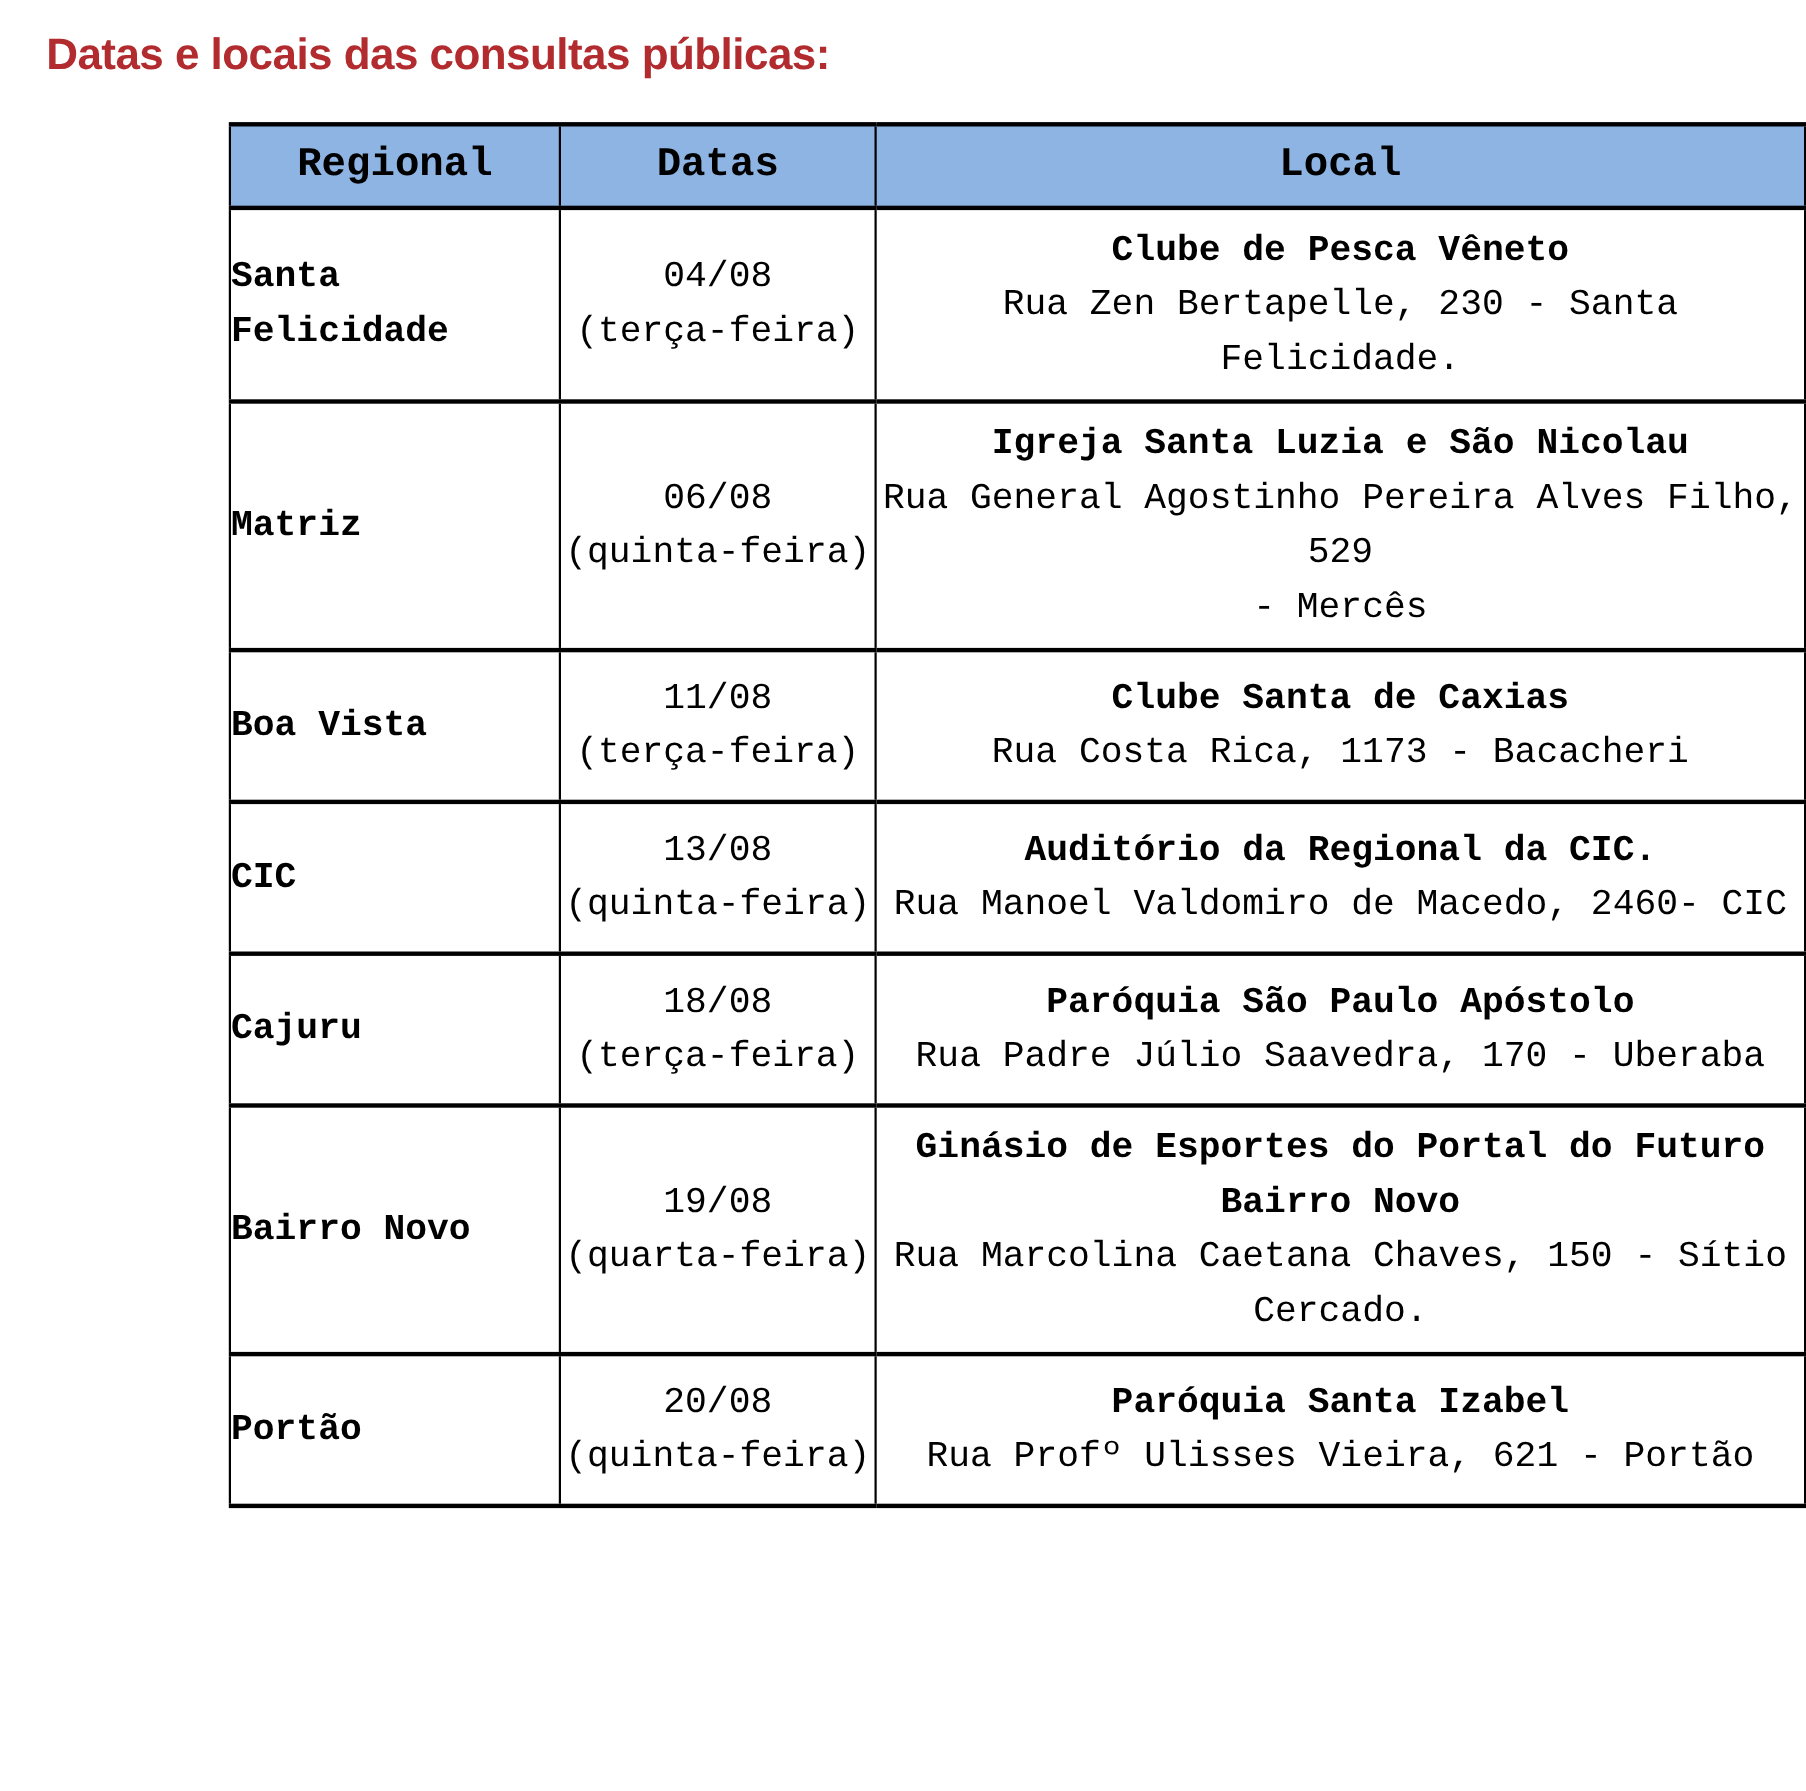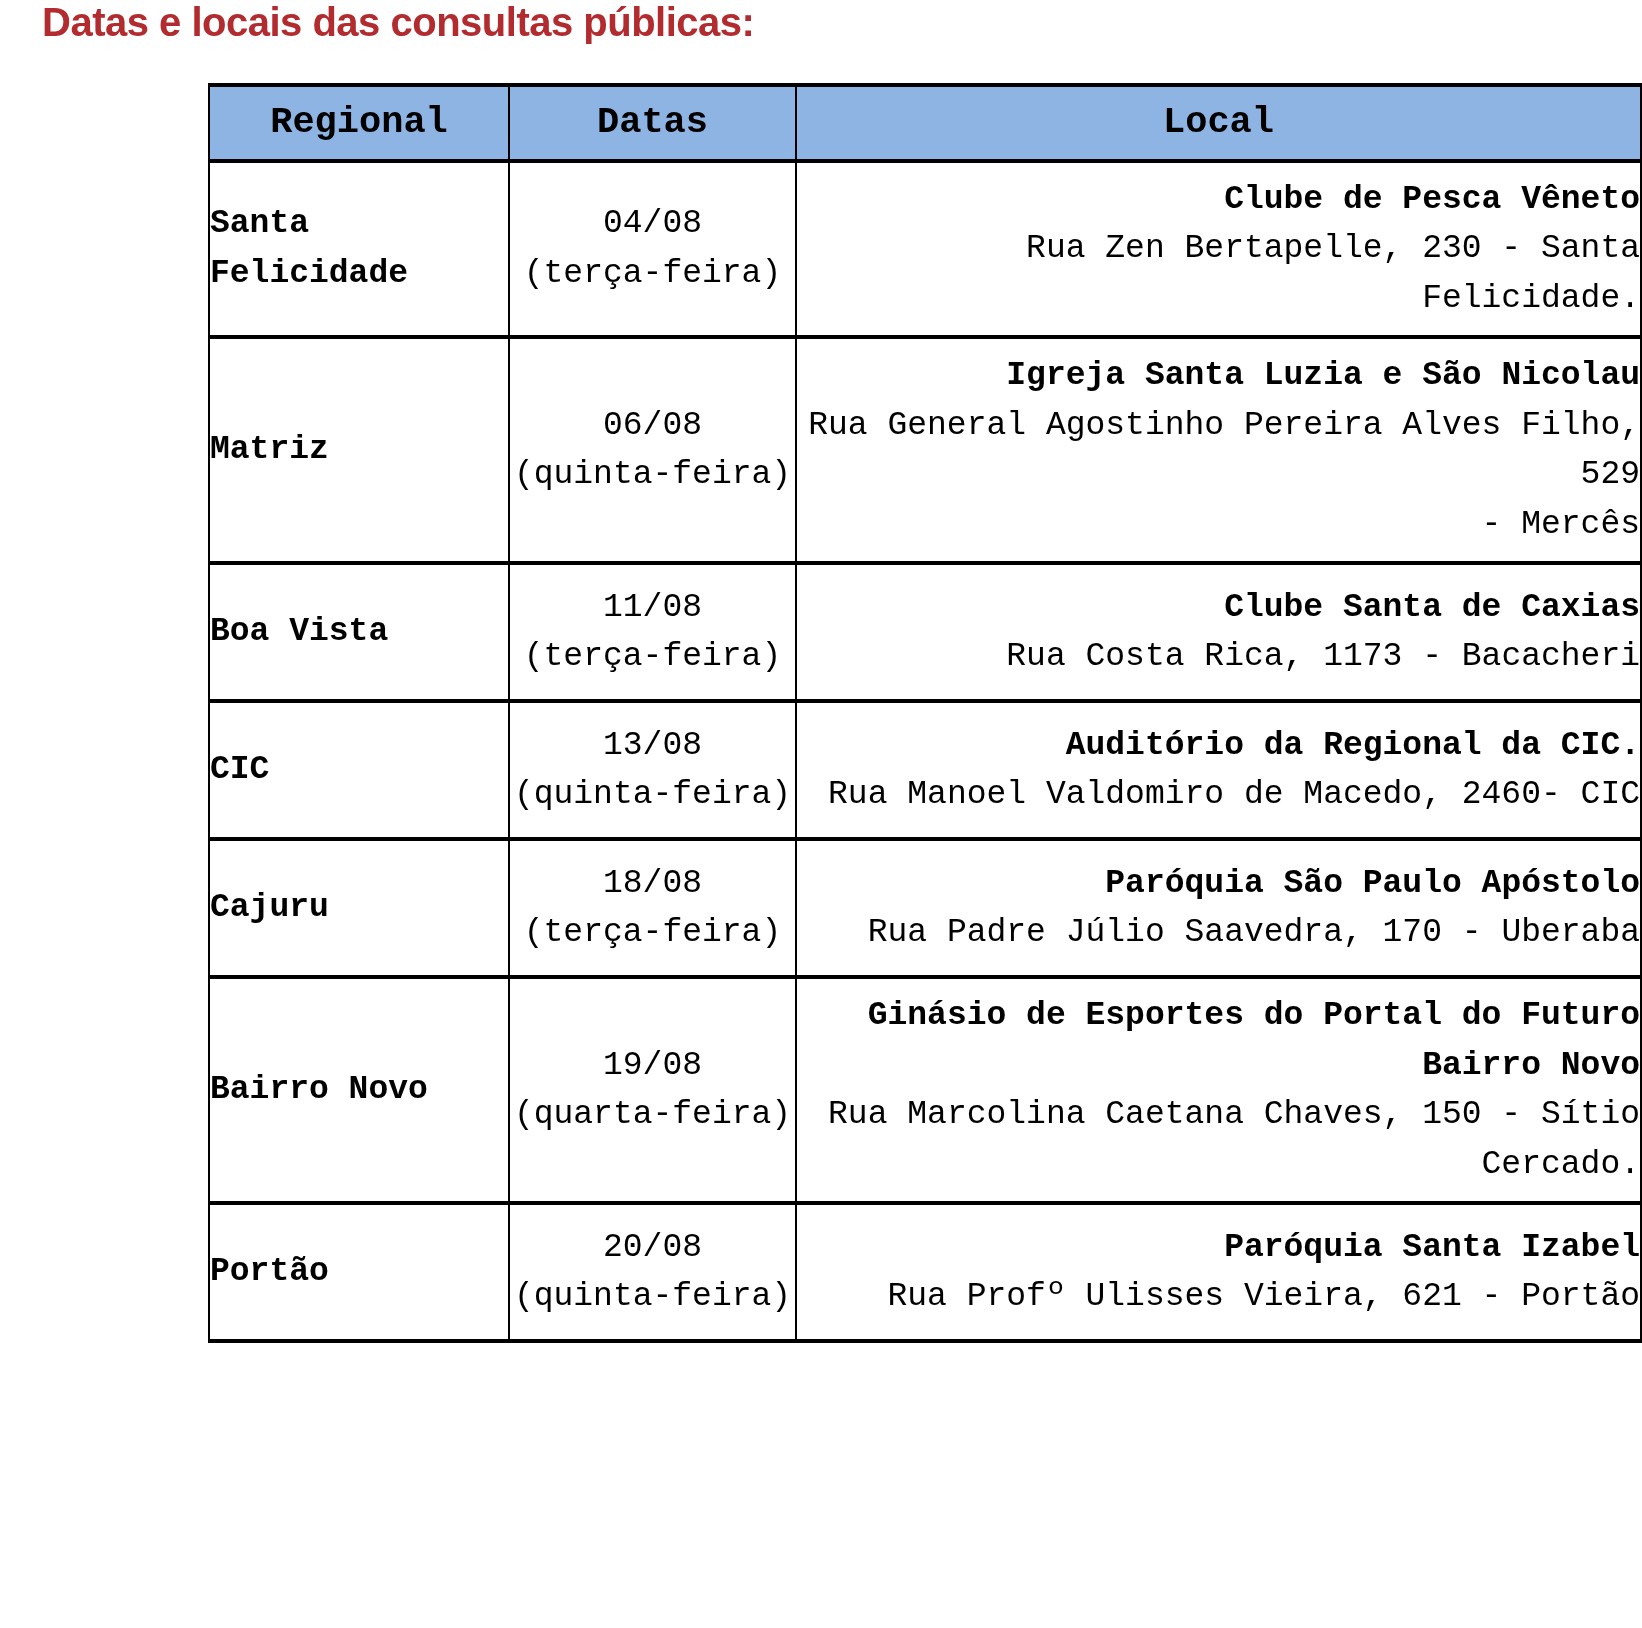--- a/index.html
+++ b/index.html
@@ -11,21 +11,21 @@
     font-family: "Liberation Sans", sans-serif;
     color: #000000;
   }
   .page {
     position: relative;
     width: 1642px;
     height: 1628px;
     overflow: hidden;
   }
   .title {
-    margin: 0 0 0 42px;
+    margin: 28px 0 0 42px;
     font-size: 40px;
     font-weight: bold;
     color: #B22B2E;
     letter-spacing: -0.5px;
   }
   table.consultas {
     border-collapse: collapse;
     table-layout: fixed;
     margin: 38px 0 0 208px;
     width: 1432px;
@@ -59,21 +59,21 @@
   td.regional {
     font-weight: bold;
     text-align: left;
     padding-left: 22px;
     padding-right: 34px;
   }
   td.datas {
     text-align: center;
   }
   td.local {
-    text-align: right;
+    text-align: center;
     padding-left: 25px;
     padding-right: 25px;
   }
   td.local .venue {
     font-weight: bold;
     white-space: pre-line;
   }
   td.local .address {
     font-weight: normal;
     white-space: pre-line;

